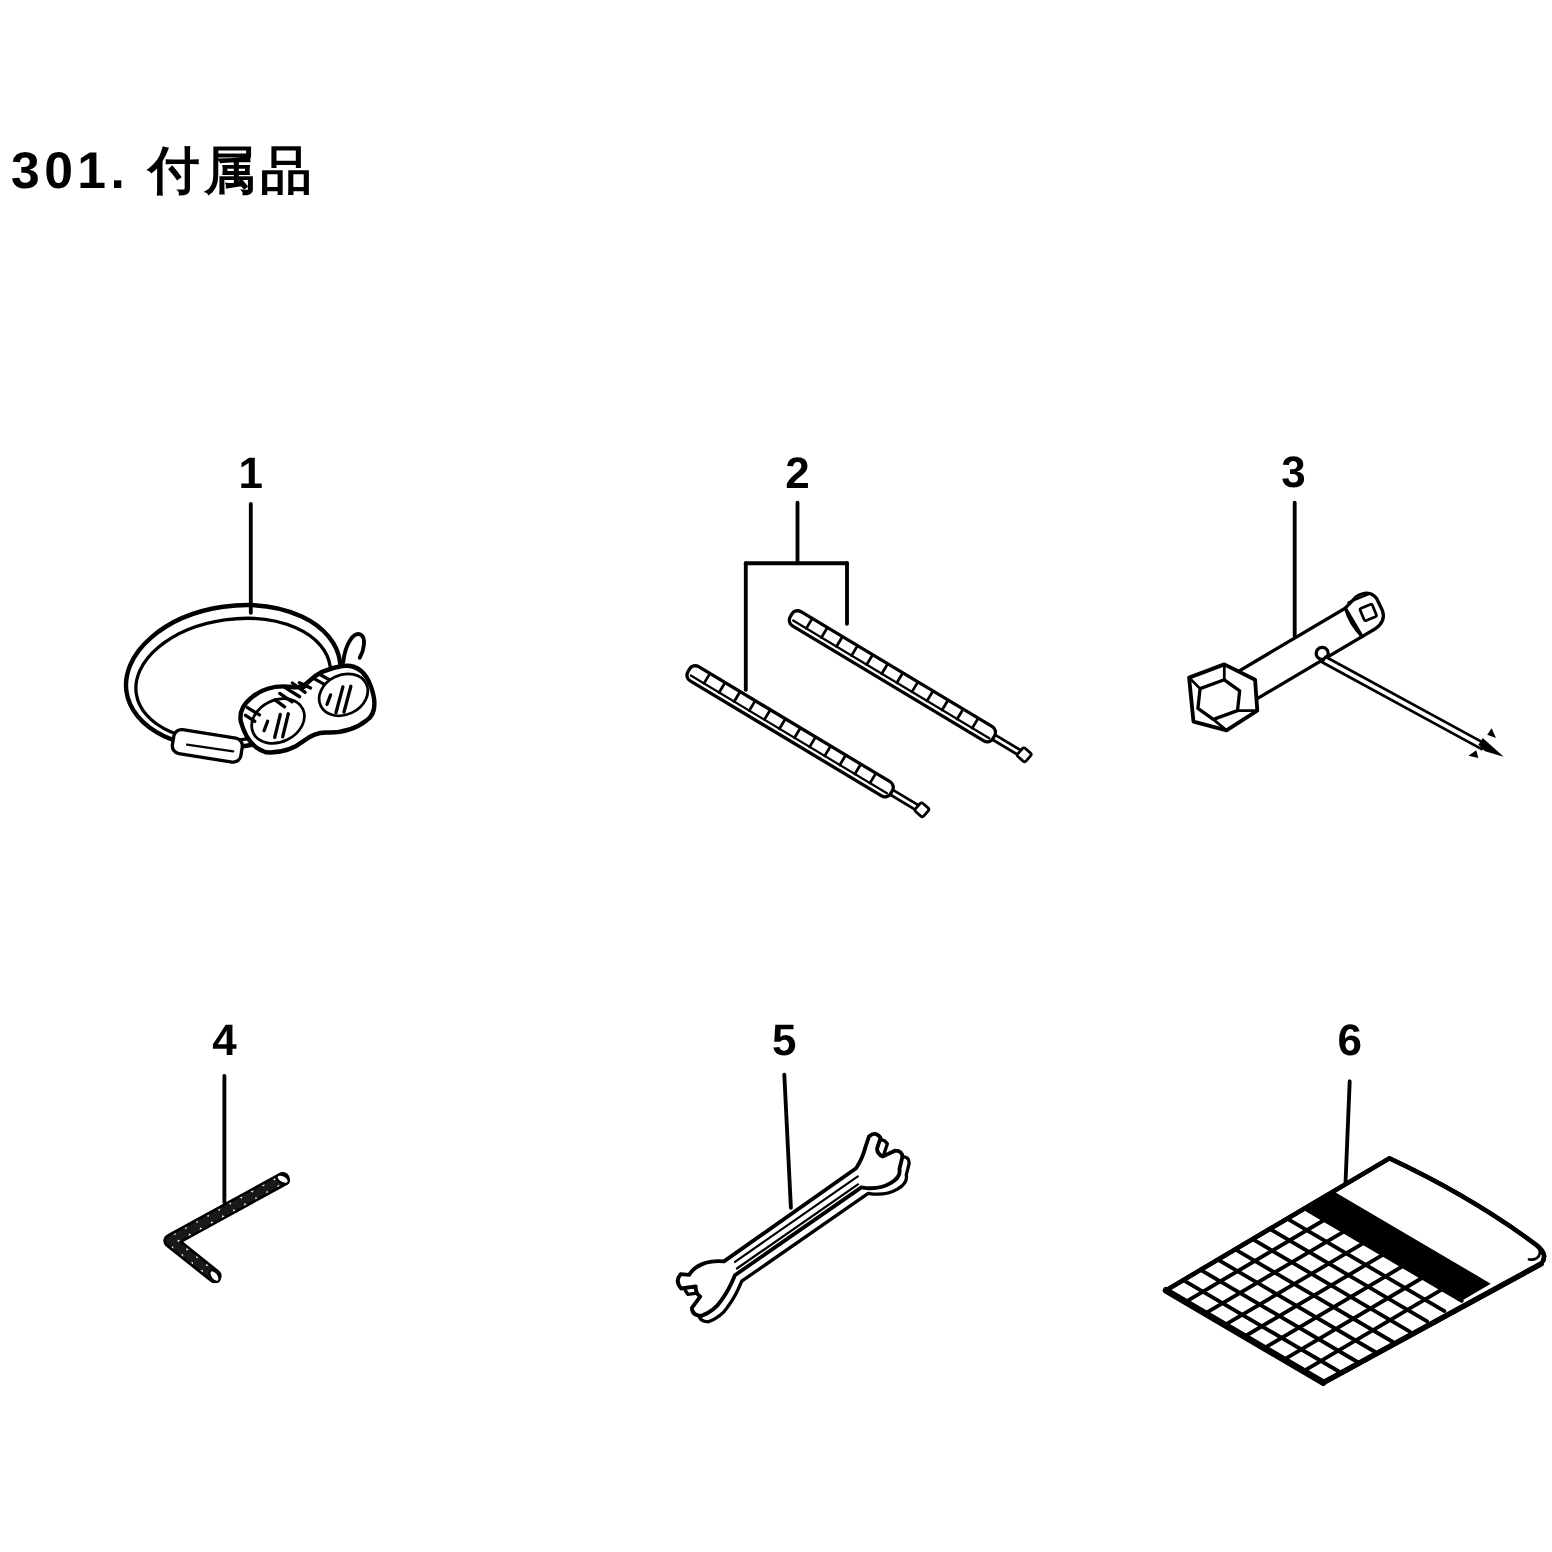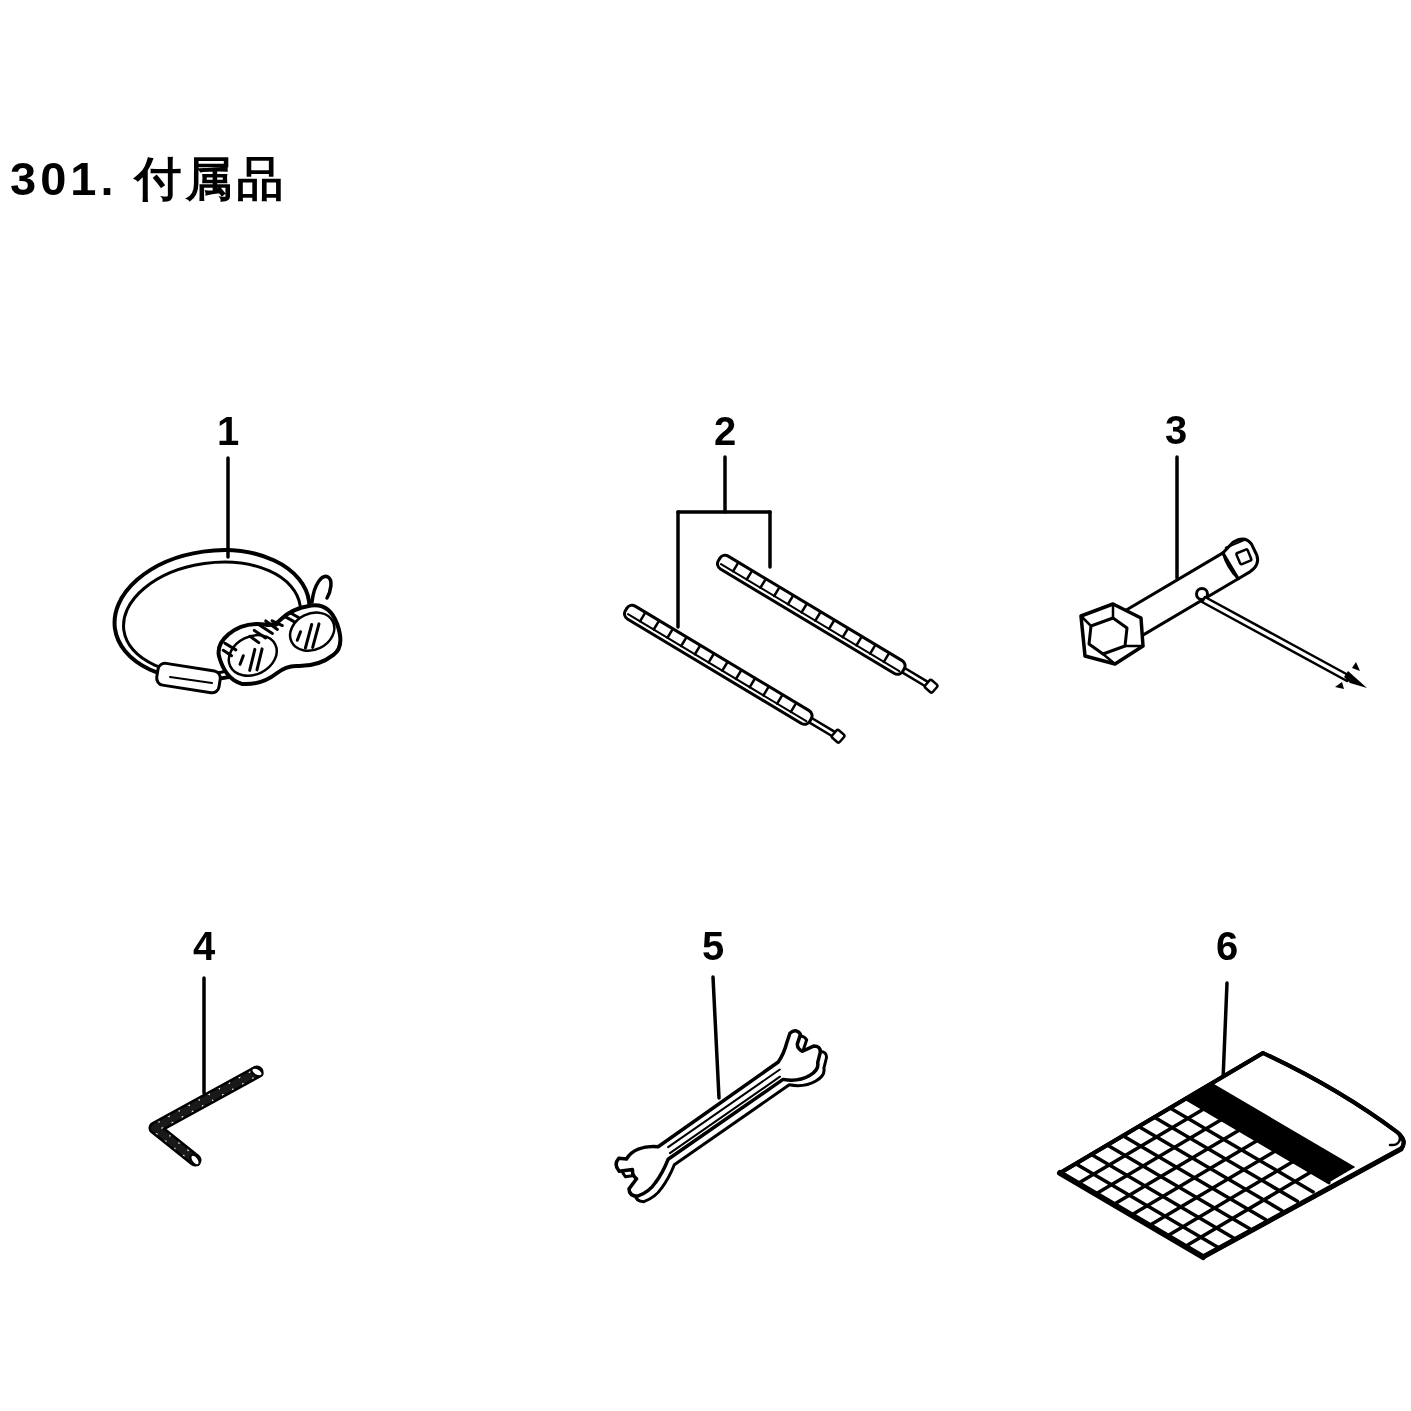--- a/index.html
+++ b/index.html
@@ -1,18 +1,18 @@
 <!DOCTYPE html>
 <html><head>
 <meta charset="utf-8">
 <style>
   html,body{margin:0;padding:0;background:#fff;}
   .canvas{position:relative;width:1411px;height:1411px;background:#fff;overflow:hidden;
           font-family:"Liberation Sans",sans-serif;color:#000;}
-  .title{position:absolute;left:10px;top:148px;margin:0;font-size:47px;font-weight:bold;
+  .title{position:absolute;left:10px;top:124px;margin:0;font-size:47px;font-weight:bold;
          letter-spacing:4px;color:#000;}
   .item{position:absolute;margin:0;padding:0;}
   .num{position:absolute;top:0;transform:translateX(-50%);font-size:40px;line-height:1;
        font-weight:bold;color:#000;}
   .item svg{position:absolute;left:0;}
 </style>
 </head>
 <body>
 
 <div class="canvas">

